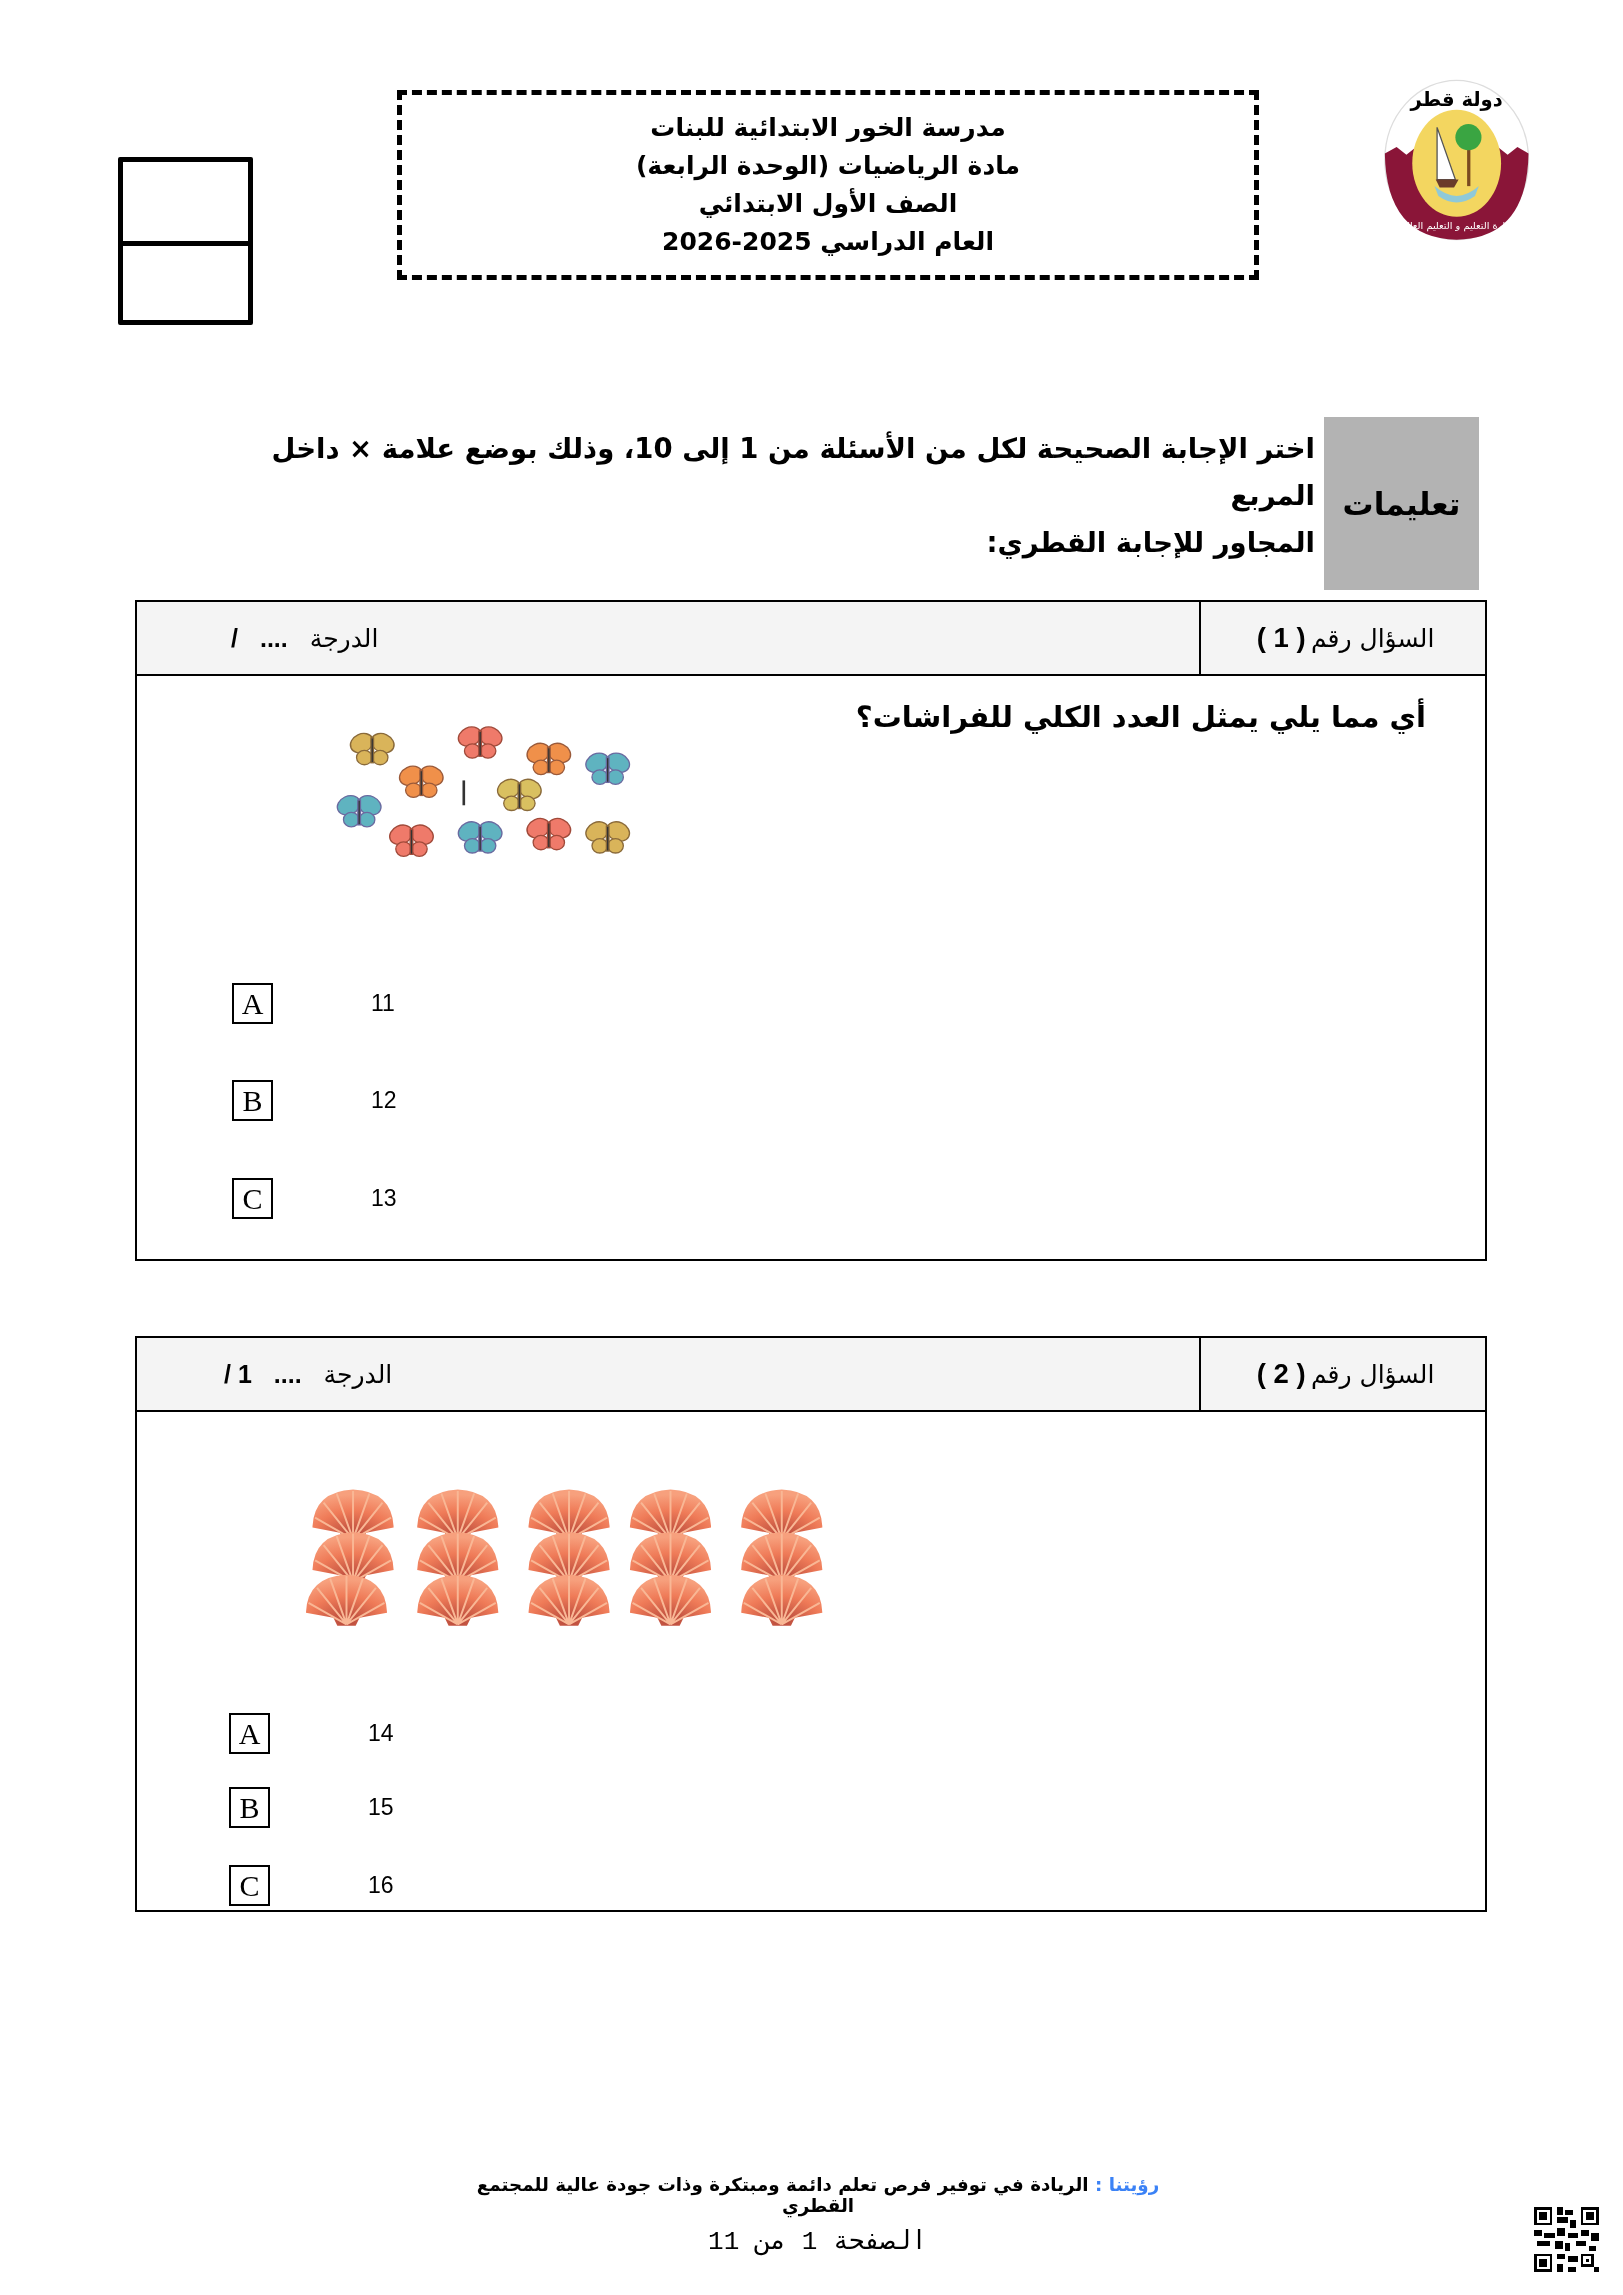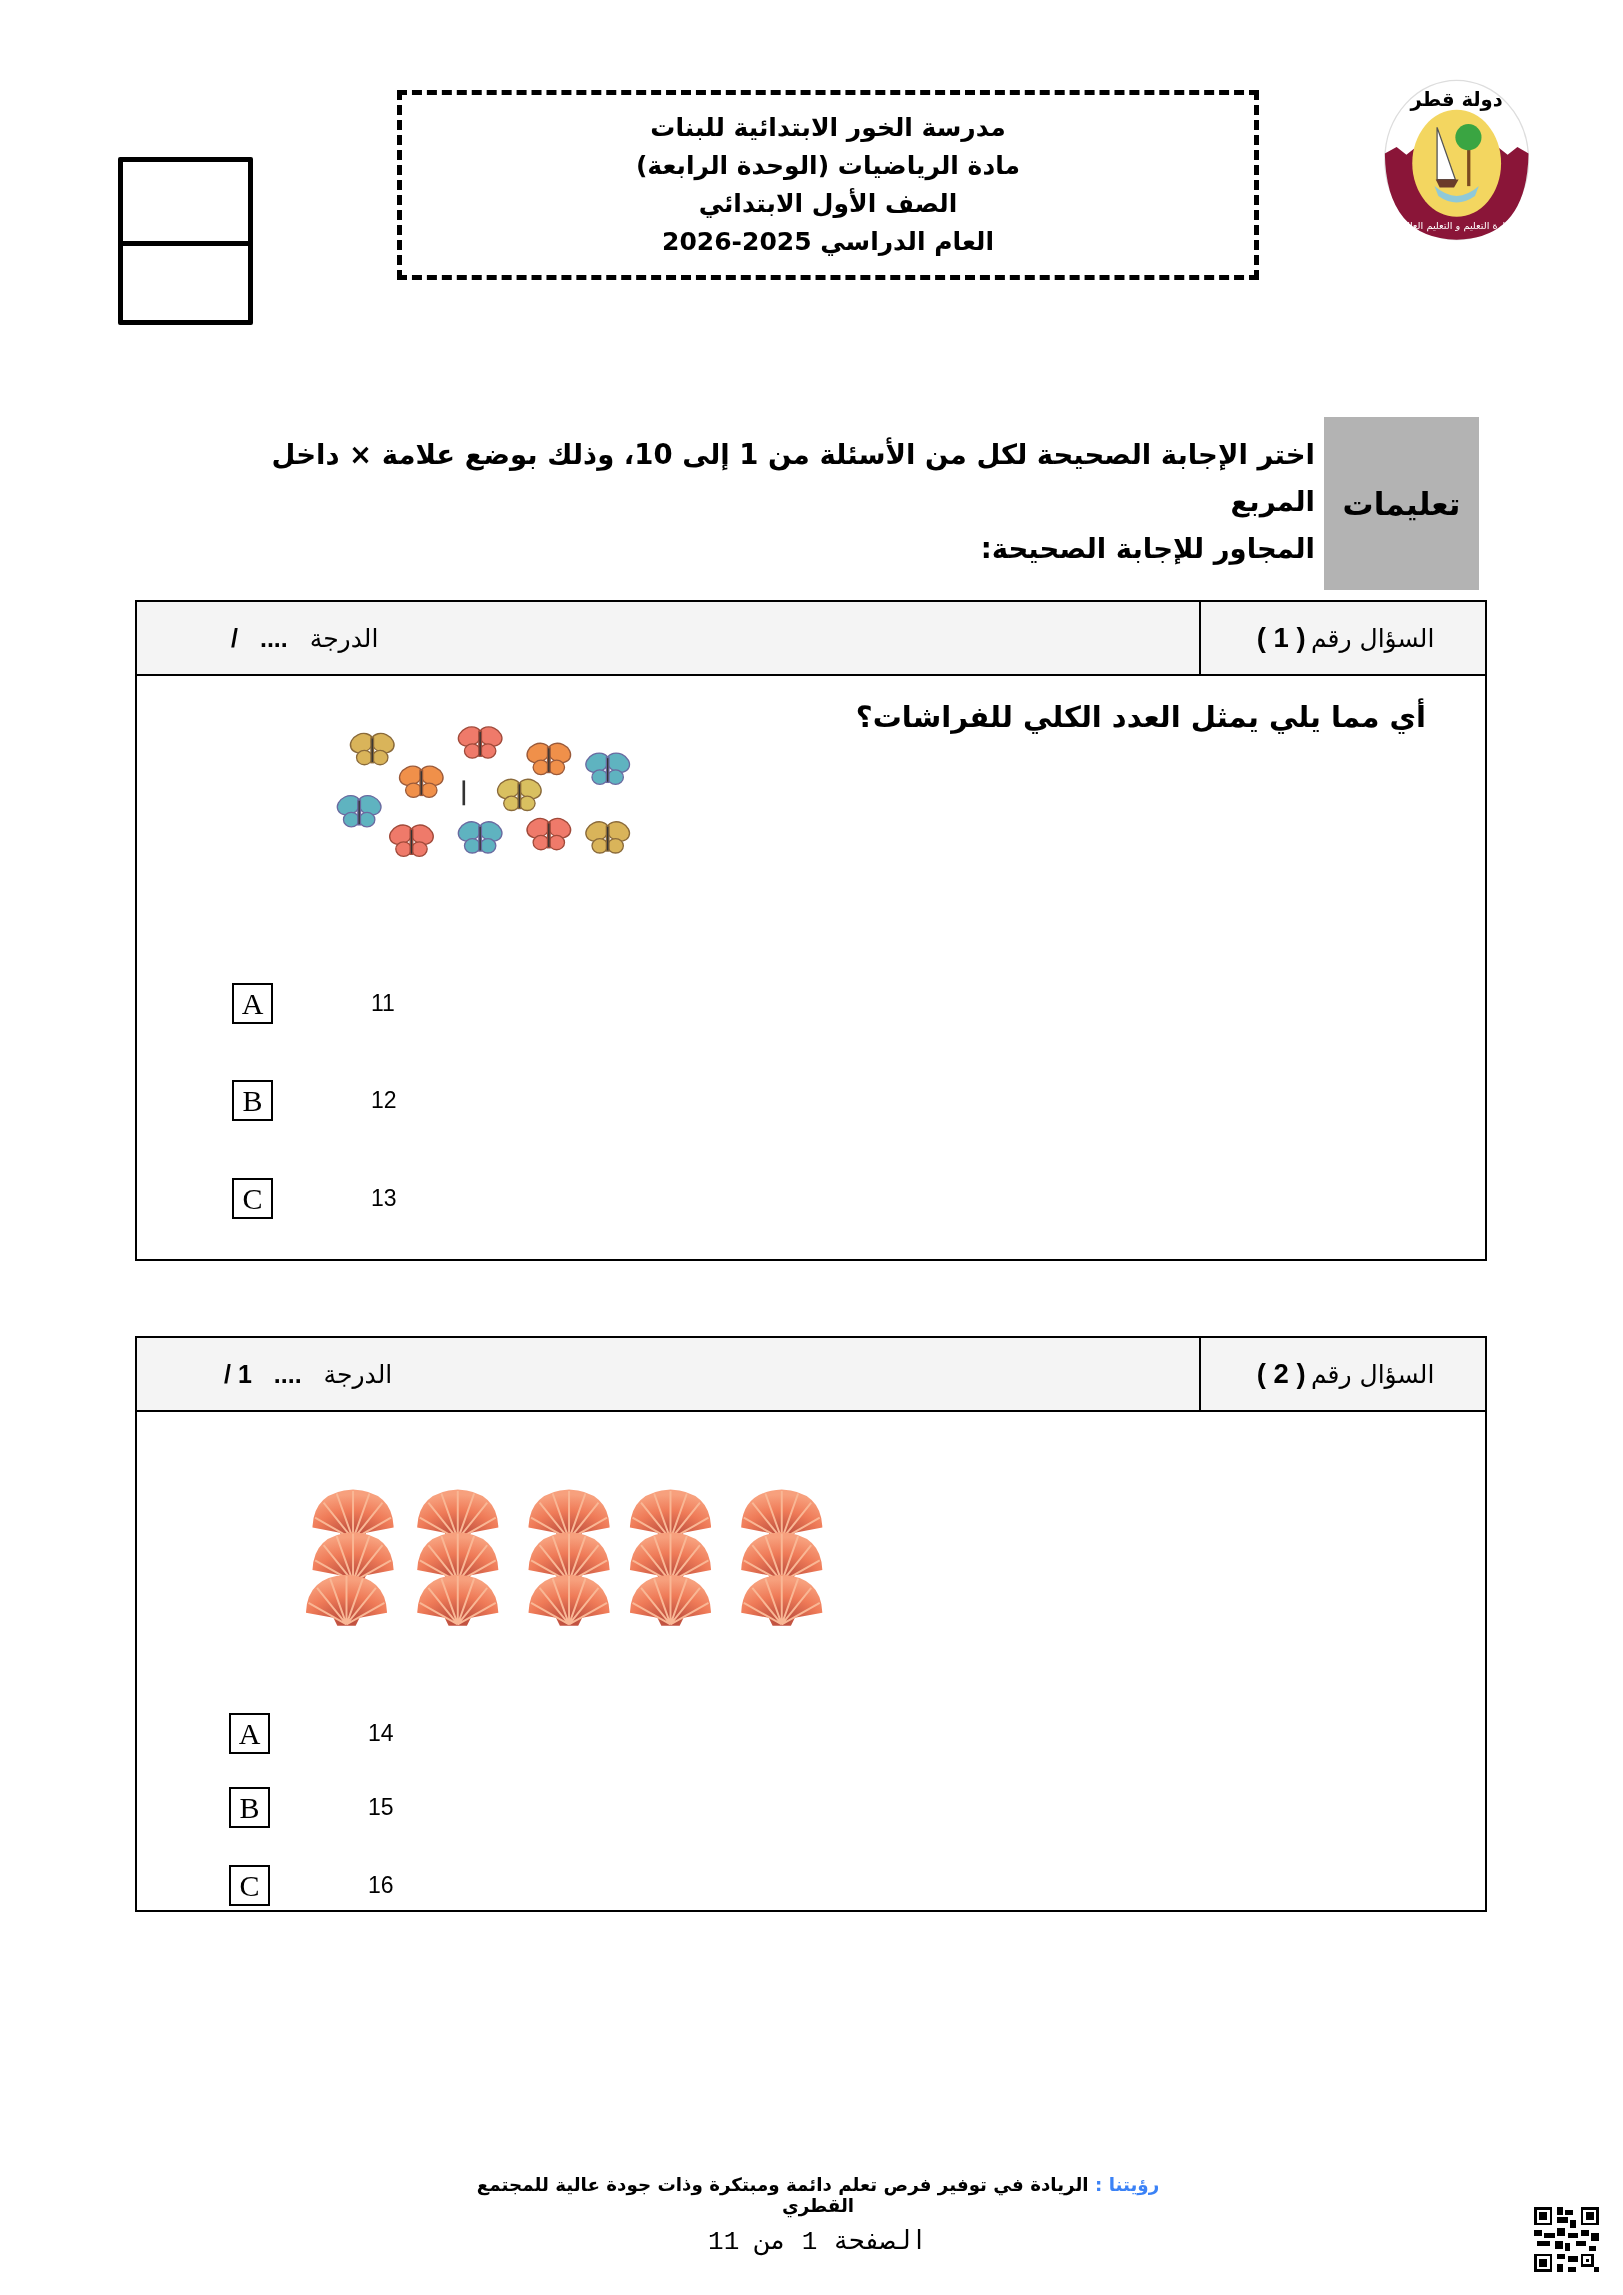--- a/index.html
+++ b/index.html
@@ -17,21 +17,21 @@
   .hdr-line { font-family:"DejaVu Sans", sans-serif; font-weight:bold; font-size:25px; line-height:38px; direction:rtl; text-align:center; }
 
   
   .logo { left:1377px; top:75px; width:160px; height:170px; }
 
   
   .instr-label { left:1324px; top:417px; width:155px; height:173px; background:#b3b3b3;
                  display:flex; align-items:center; justify-content:center;
                  font-weight:bold; font-size:31px; direction:rtl; }
   .instr-text { left:209px; top:425px; width:1106px; direction:rtl; text-align:right;
-                font-weight:bold; font-size:27.5px; line-height:47px;margin-top:6px; }
+                font-weight:bold; font-size:27.5px; line-height:47px; }
 
   
   .qbox { left:135px; width:1352px; box-sizing:border-box; border:2.6px solid #000; background:#fff; }
   .qhead { position:absolute; left:0; right:0; top:0; height:72px; background:#f4f4f4; border-bottom:2.6px solid #000; }
   .qnum-cell { position:absolute; right:0; top:0; width:284px; height:72px; border-left:2px solid #000;
                display:flex; align-items:center; justify-content:center; direction:rtl; font-size:25px; }
   .qnum-cell b { font-family:"Liberation Sans", sans-serif; font-size:27.5px; margin:0 5.2px; }
   .grade-cell { position:absolute; top:0; height:72px; display:flex; align-items:center; direction:rtl; font-size:25px; }
   .grade-cell span { margin-left:22px; font-family:"Liberation Sans", sans-serif; font-weight:bold; }
   .grade-cell .lbl { font-weight:normal; font-family:Liberation Sans, sans-serif; }
@@ -76,21 +76,21 @@
     <rect x="138" y="100" width="5" height="70" fill="#7a4a20"></rect>
     <circle cx="140" cy="95" r="20" fill="#3aa542"></circle>
     <text x="122" y="48" text-anchor="middle" font-family="DejaVu Sans, sans-serif" font-weight="bold" font-size="30" fill="#000">دولة قطر</text>
     <text x="122" y="236" text-anchor="middle" font-family="DejaVu Sans, sans-serif" font-size="15" fill="#ffffff">وزارة التعليم و التعليم العالي</text>
   </svg>
 </div>
 
 <div class="abs instr-label">تعليمات</div>
 <div class="abs instr-text">
   <div>اختر الإجابة الصحيحة لكل من الأسئلة من 1 إلى 10، وذلك بوضع علامة × داخل المربع</div>
-  <div>المجاور للإجابة الصحيحة:</div>
+  <div>المجاور للإجابة القطري:</div>
 </div>
 
 <div class="abs qbox" style="top:600px; height:661px;">
   <div class="qhead">
     <div class="qnum-cell">
       <span>السؤال رقم</span>
       <b>( 1 )</b>
     </div>
     <div class="grade-cell" style="left:72px;">
       <span class="lbl">الدرجة</span>

